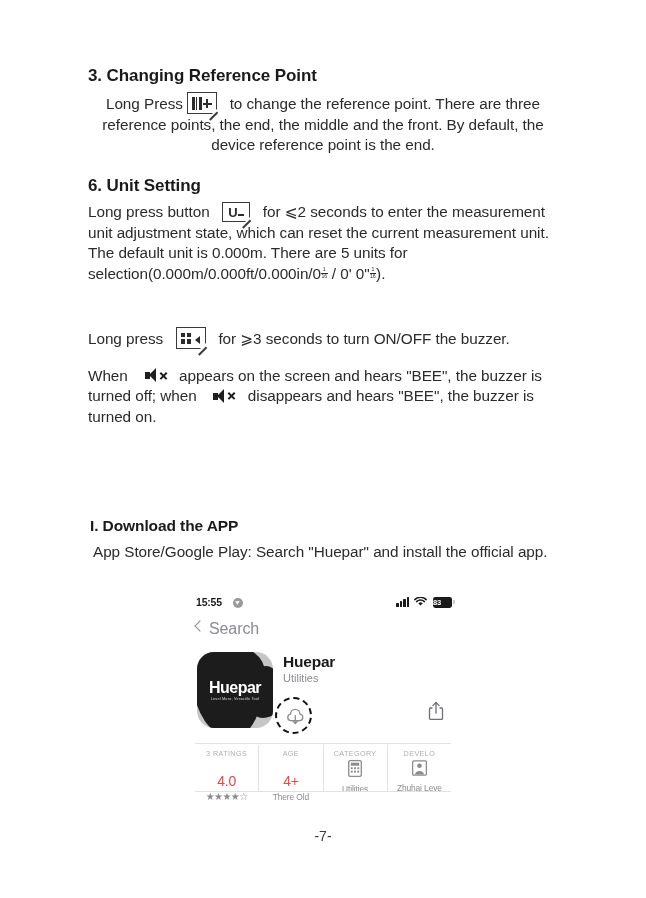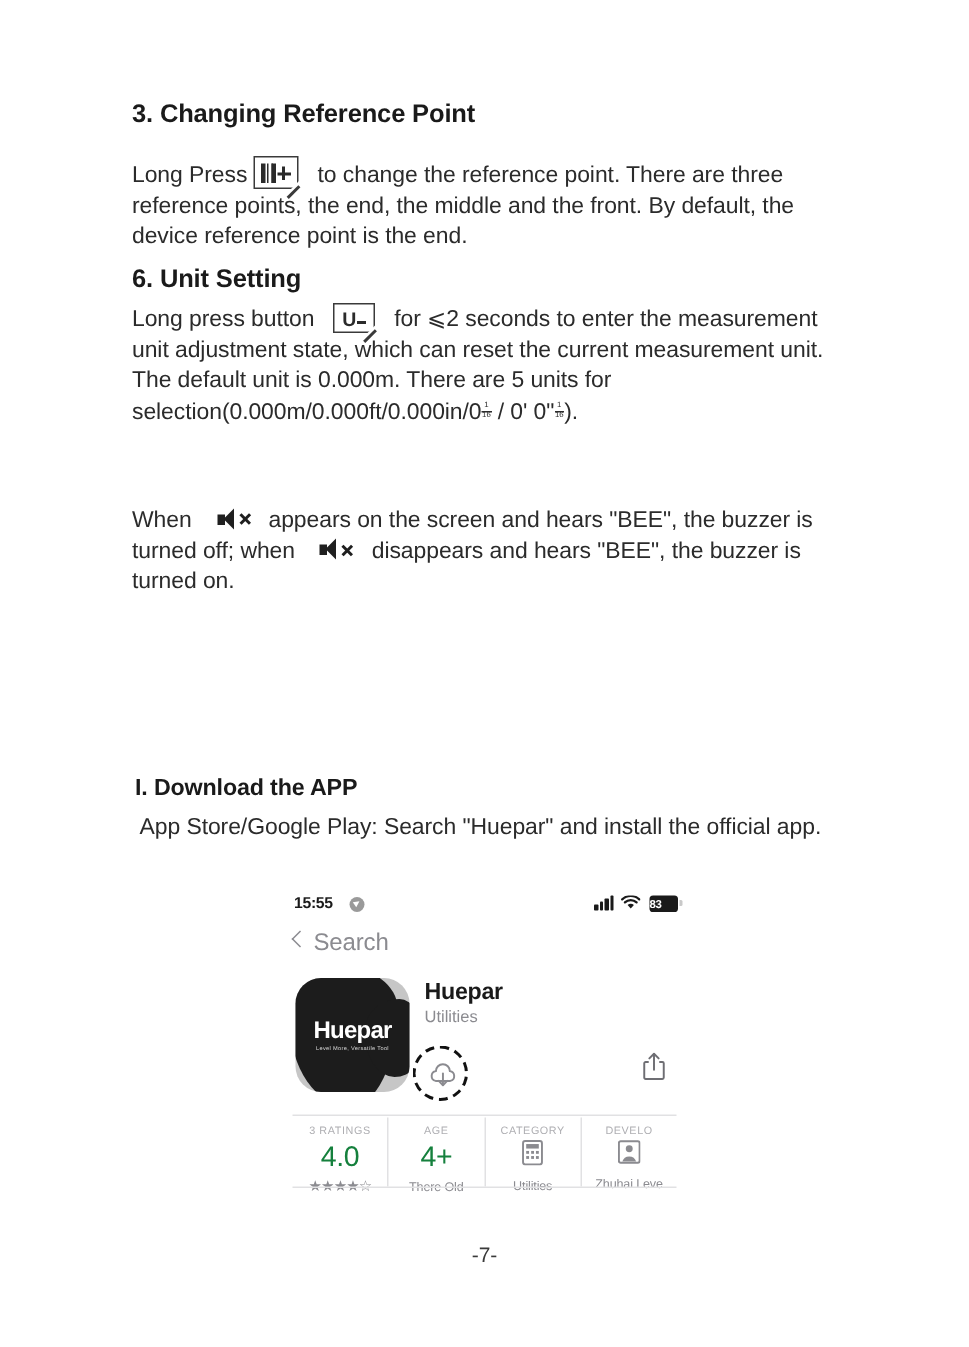--- a/index.html
+++ b/index.html
@@ -444,23 +444,23 @@
     box-sizing: border-box;
   }
   .stat:last-child { border-right: none; }
   .stat .lbl {
     font-size: 7.2px;
     color: #aeaeb2;
     letter-spacing: 0.4px;
     text-transform: uppercase;
   }
   .stat .val {
-    font-size: 19px;
-    color: #15803d;
-    margin-top: 3px;
+    font-size: 14px;
+    color: #ef4444;
+    margin-top: 15px;
     letter-spacing: -0.3px;
   }
   .stat .sub {
     font-size: 8.4px;
     color: #8b8b90;
     margin-top: 3px;
     letter-spacing: -0.1px;
   }
   .stat .stars {
     font-size: 10px;
@@ -482,21 +482,21 @@
     color: #3a3a3a;
   }
 </style>
 </head>
 <body>
 
 <div class="page">
 
   <div style="position:absolute;left:88px;top:66px;width:470px;">
     <div class="sec-title">3. Changing Reference Point</div>
-    <div class="body-text" style="margin-top:18px;">
+    <div class="body-text" style="margin-top:6px;text-align:center;">
       <span>Long Press</span>
       <span class="btn-ico" id="ico-refpoint">
         <span class="bar-grp">
             <i></i>
             <i></i>
             <i></i>
           </span>
         <span class="plus"></span>
         <span class="fold"></span>
         <span class="fold-line"></span>
@@ -515,20 +515,36 @@
         <span class="dash"></span>
         <span class="fold"></span>
         <span class="fold-line"></span>
       </span>
       &nbsp;&nbsp;<span>for ⩽2 seconds to enter the measurement unit adjustment state, which can reset the current measurement unit. The default unit is 0.000m.</span>
       <span>There are 5 units for selection(0.000m/0.000ft/0.000in/0</span><span class="frac"><span class="num">1</span><span class="den">16</span></span><span> / 0' 0"</span><span class="frac"><span class="num">1</span><span class="den">16</span></span><span>).</span>
     </div>
   </div>
 
   <div style="position:absolute;left:88px;top:321px;width:478px;">
+    <div class="body-text" style="margin-top:6px;">
+      <span>Long press</span>
+      &nbsp;
+      <span class="btn-ico" id="ico-sound">
+        <span class="grid">
+            <i></i>
+            <i></i>
+            <i></i>
+            <i></i>
+          </span>
+        <span class="spk"></span>
+        <span class="fold"></span>
+        <span class="fold-line"></span>
+      </span>
+      &nbsp;&nbsp;<span>for ⩾3 seconds to turn ON/OFF the buzzer.</span>
+    </div>
     <div class="body-text" style="margin-top:16px;">
       <span>When</span>
       &nbsp;&nbsp;
       <span class="mute-ico">
         <span class="spk-body"></span>
         <span class="spk-cone"></span>
         <span class="x"></span>
       </span>
       &nbsp;<span>appears on the screen and hears "BEE", the buzzer is turned off; when</span>
       &nbsp;&nbsp;

